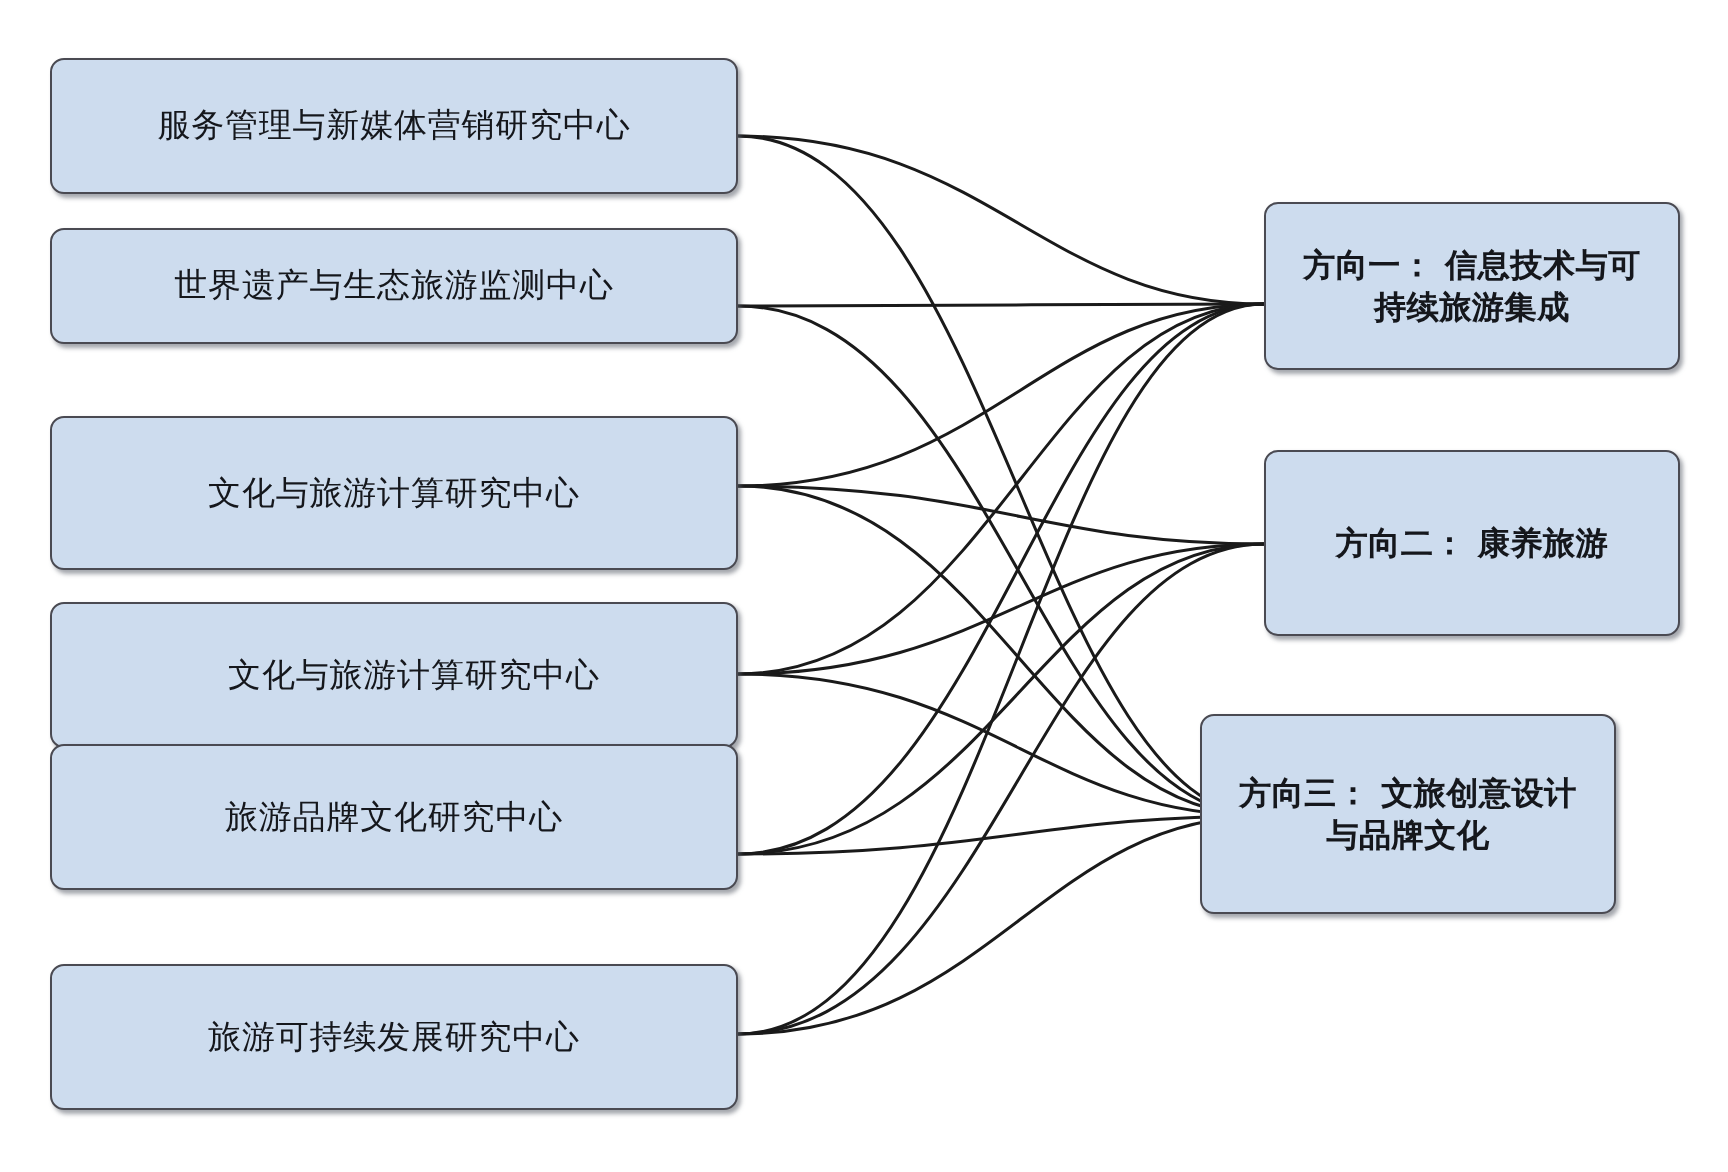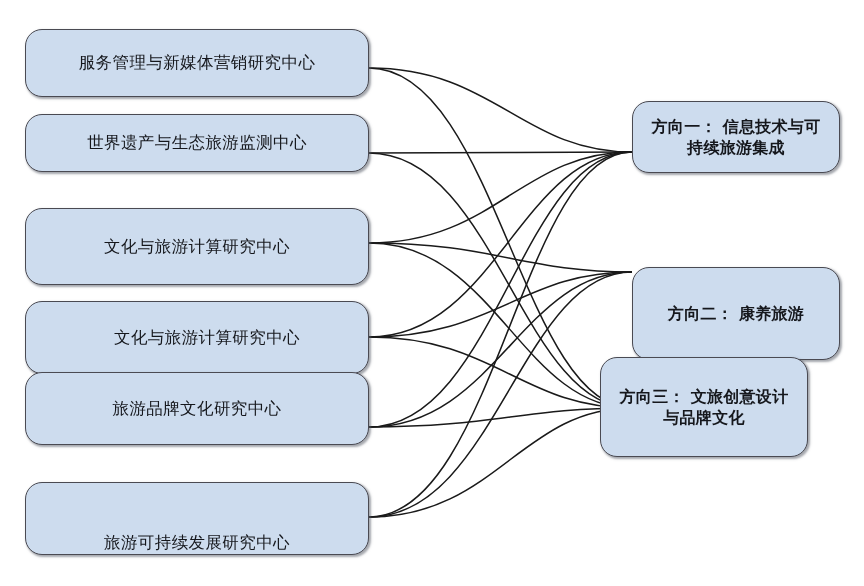--- a/index.html
+++ b/index.html
@@ -24,21 +24,21 @@
     top: 0;
     width: 864px;
     height: 586px;
     pointer-events: none;
   }
   .node-box {
     position: absolute;
     box-sizing: border-box;
     background: #cddcee;
     border: 1.6px solid #4a4a52;
-    border-radius: 17px;
+    border-radius: 7px;
     box-shadow: 1.5px 1.8px 2.2px rgba(90, 95, 105, 0.55);
     display: flex;
     align-items: center;
     justify-content: center;
     text-align: center;
     color: #15171c;
     z-index: 3;
   }
   .node-label {
     display: block;
@@ -92,30 +92,30 @@
       </div>
       <div class="node-box center-node" style="left: 25px; top: 208px; width: 344px; height: 77px;">
         <span class="node-label">文化与旅游计算研究中心</span>
       </div>
       <div class="node-box center-node" style="left: 25px; top: 301px; width: 344px; height: 73px; padding-left: 20px;">
         <span class="node-label">文化与旅游计算研究中心</span>
       </div>
       <div class="node-box center-node" style="left: 25px; top: 372px; width: 344px; height: 73px;">
         <span class="node-label">旅游品牌文化研究中心</span>
       </div>
-      <div class="node-box center-node" style="left: 25px; top: 482px; width: 344px; height: 73px; align-items: flex-end;">
+      <div class="node-box center-node" style="left: 25px; top: 482px; width: 344px; height: 73px;">
         <span class="node-label">旅游可持续发展研究中心</span>
       </div>
     </div>
   <div id="directions-group">
-      <div class="node-box direction-node" style="left: 632px; top: 101px; width: 208px; height: 72px;">
+      <div class="node-box direction-node" style="left: 632px; top: 101px; width: 208px; height: 84px;">
         <span class="node-label">方向一： 信息技术与可
 持续旅游集成</span>
       </div>
-      <div class="node-box direction-node" style="left: 632px; top: 225px; width: 208px; height: 93px; margin-top: 42px;">
+      <div class="node-box direction-node" style="left: 632px; top: 225px; width: 208px; height: 93px;">
         <span class="node-label">方向二： 康养旅游</span>
       </div>
       <div class="node-box direction-node" style="left: 600px; top: 357px; width: 208px; height: 100px;">
         <span class="node-label">方向三： 文旅创意设计
 与品牌文化</span>
       </div>
     </div>
 
 </div>
 

